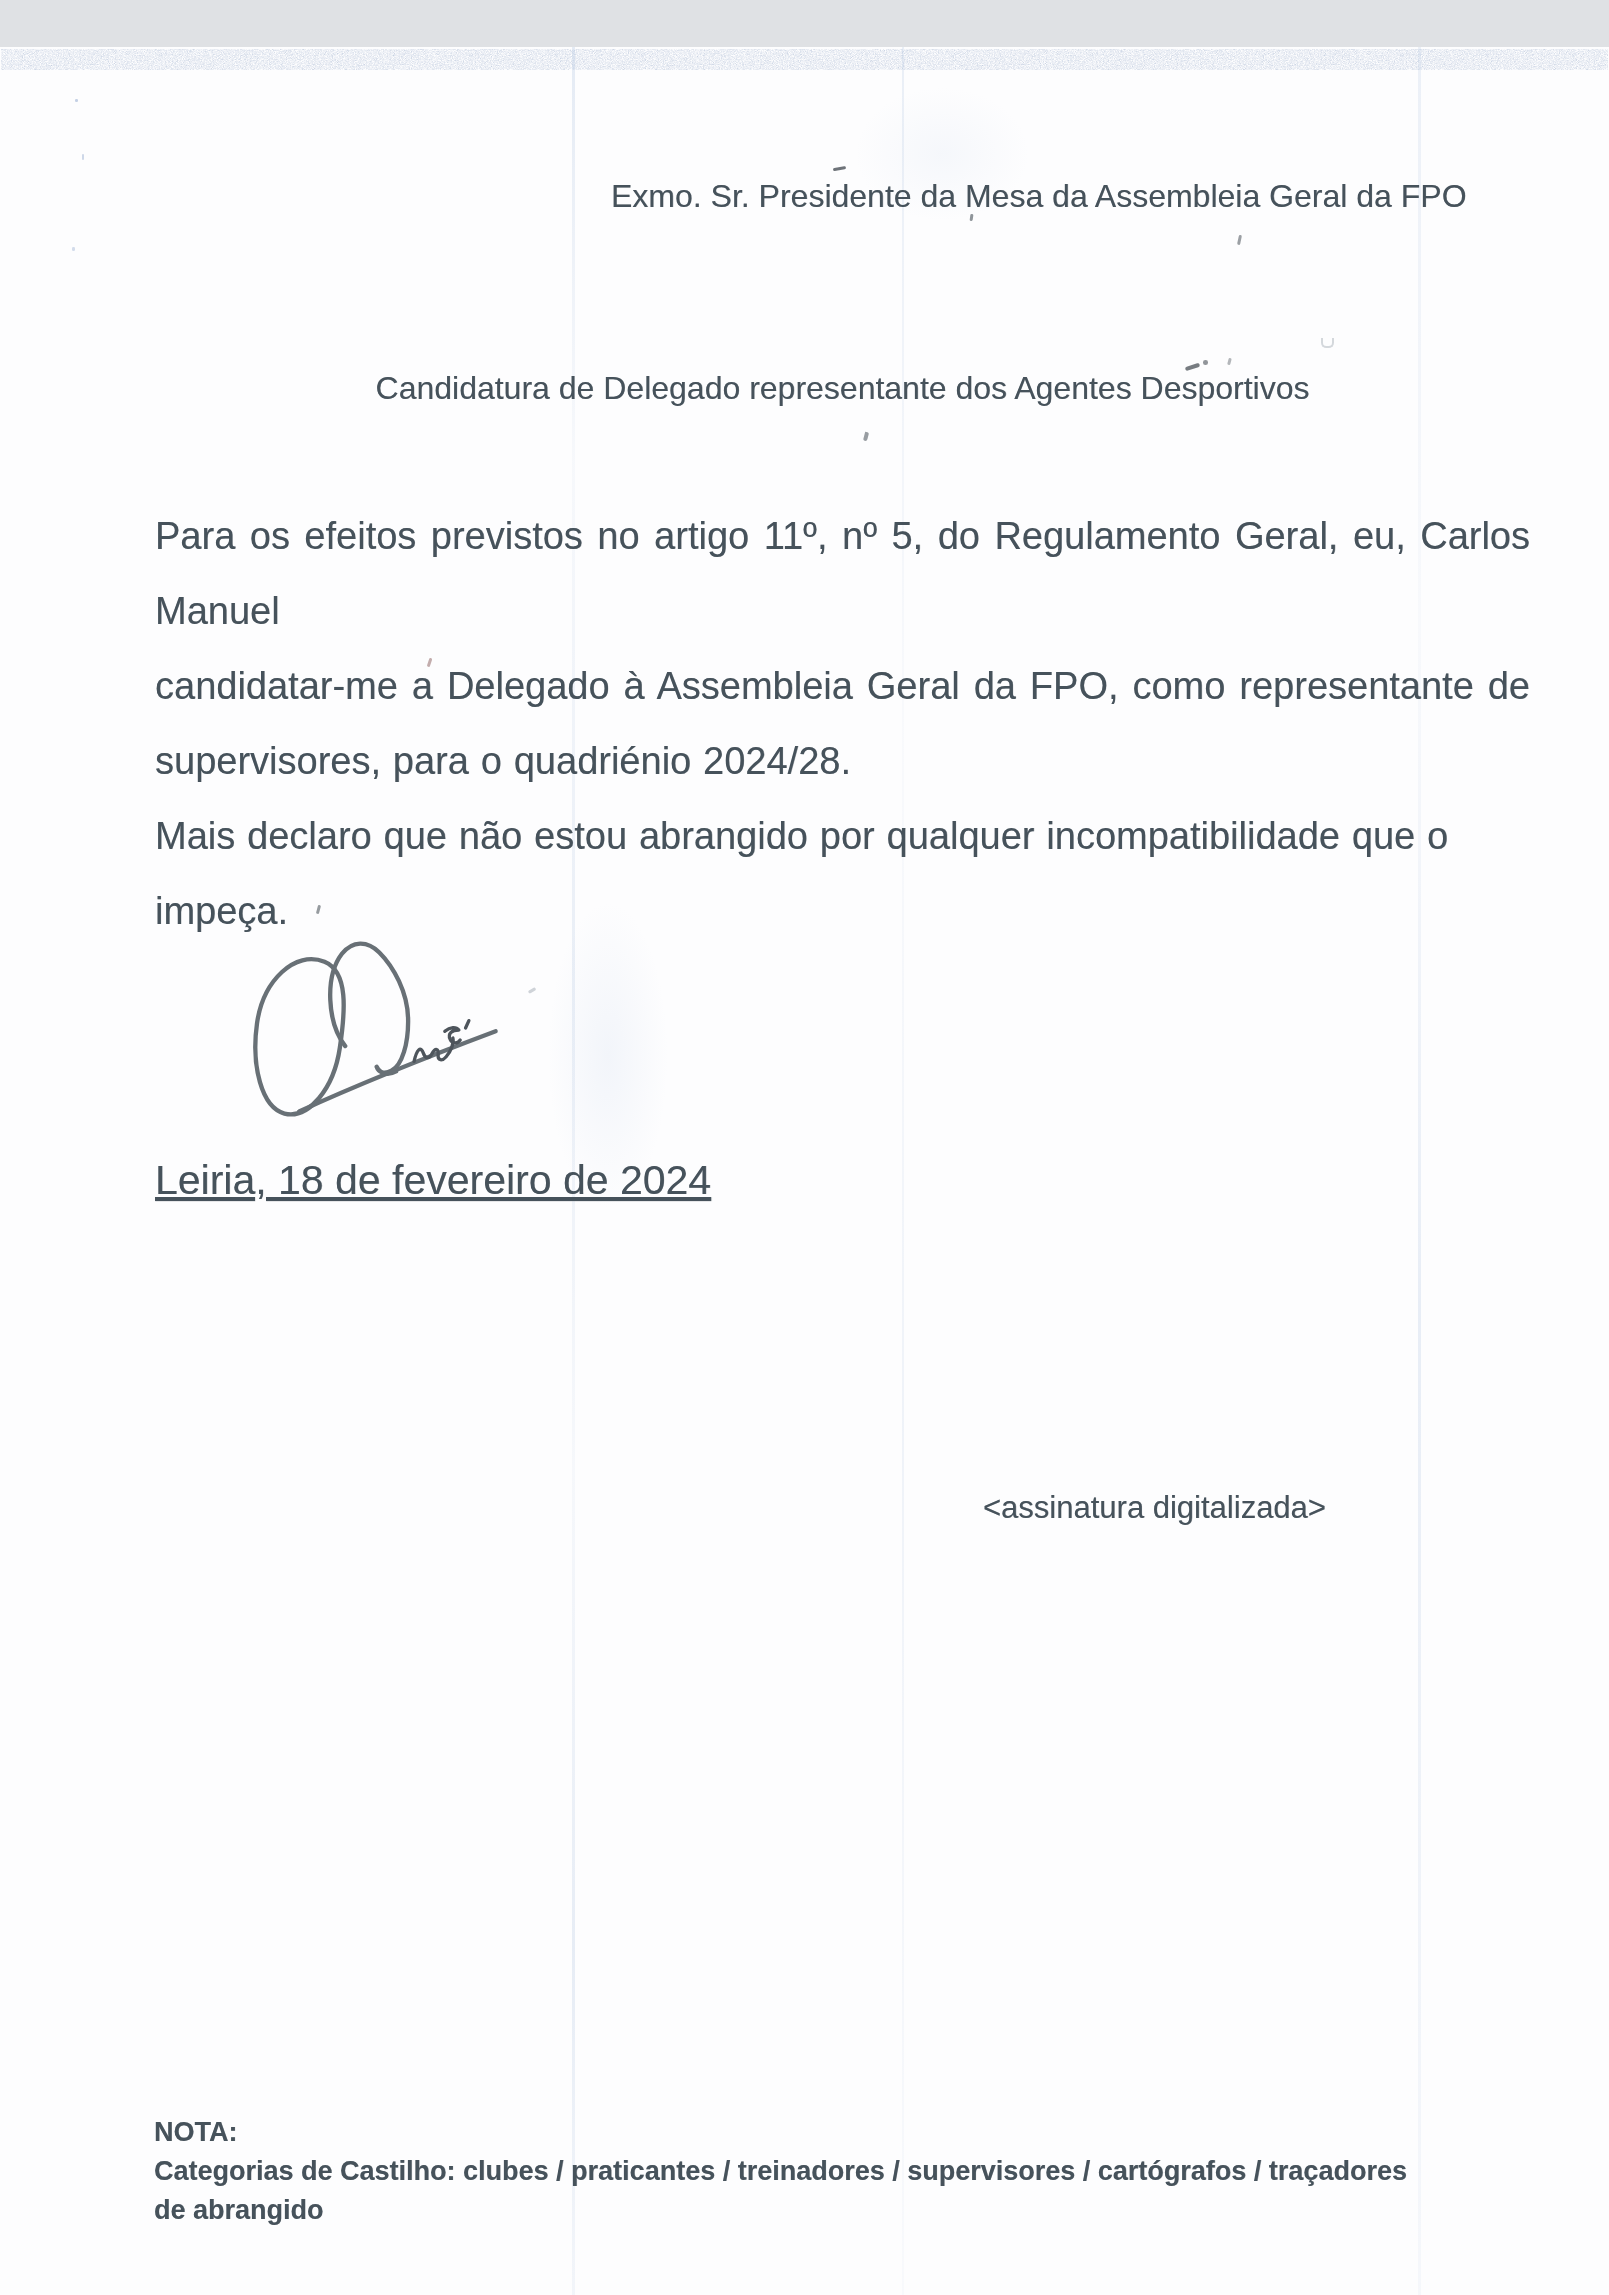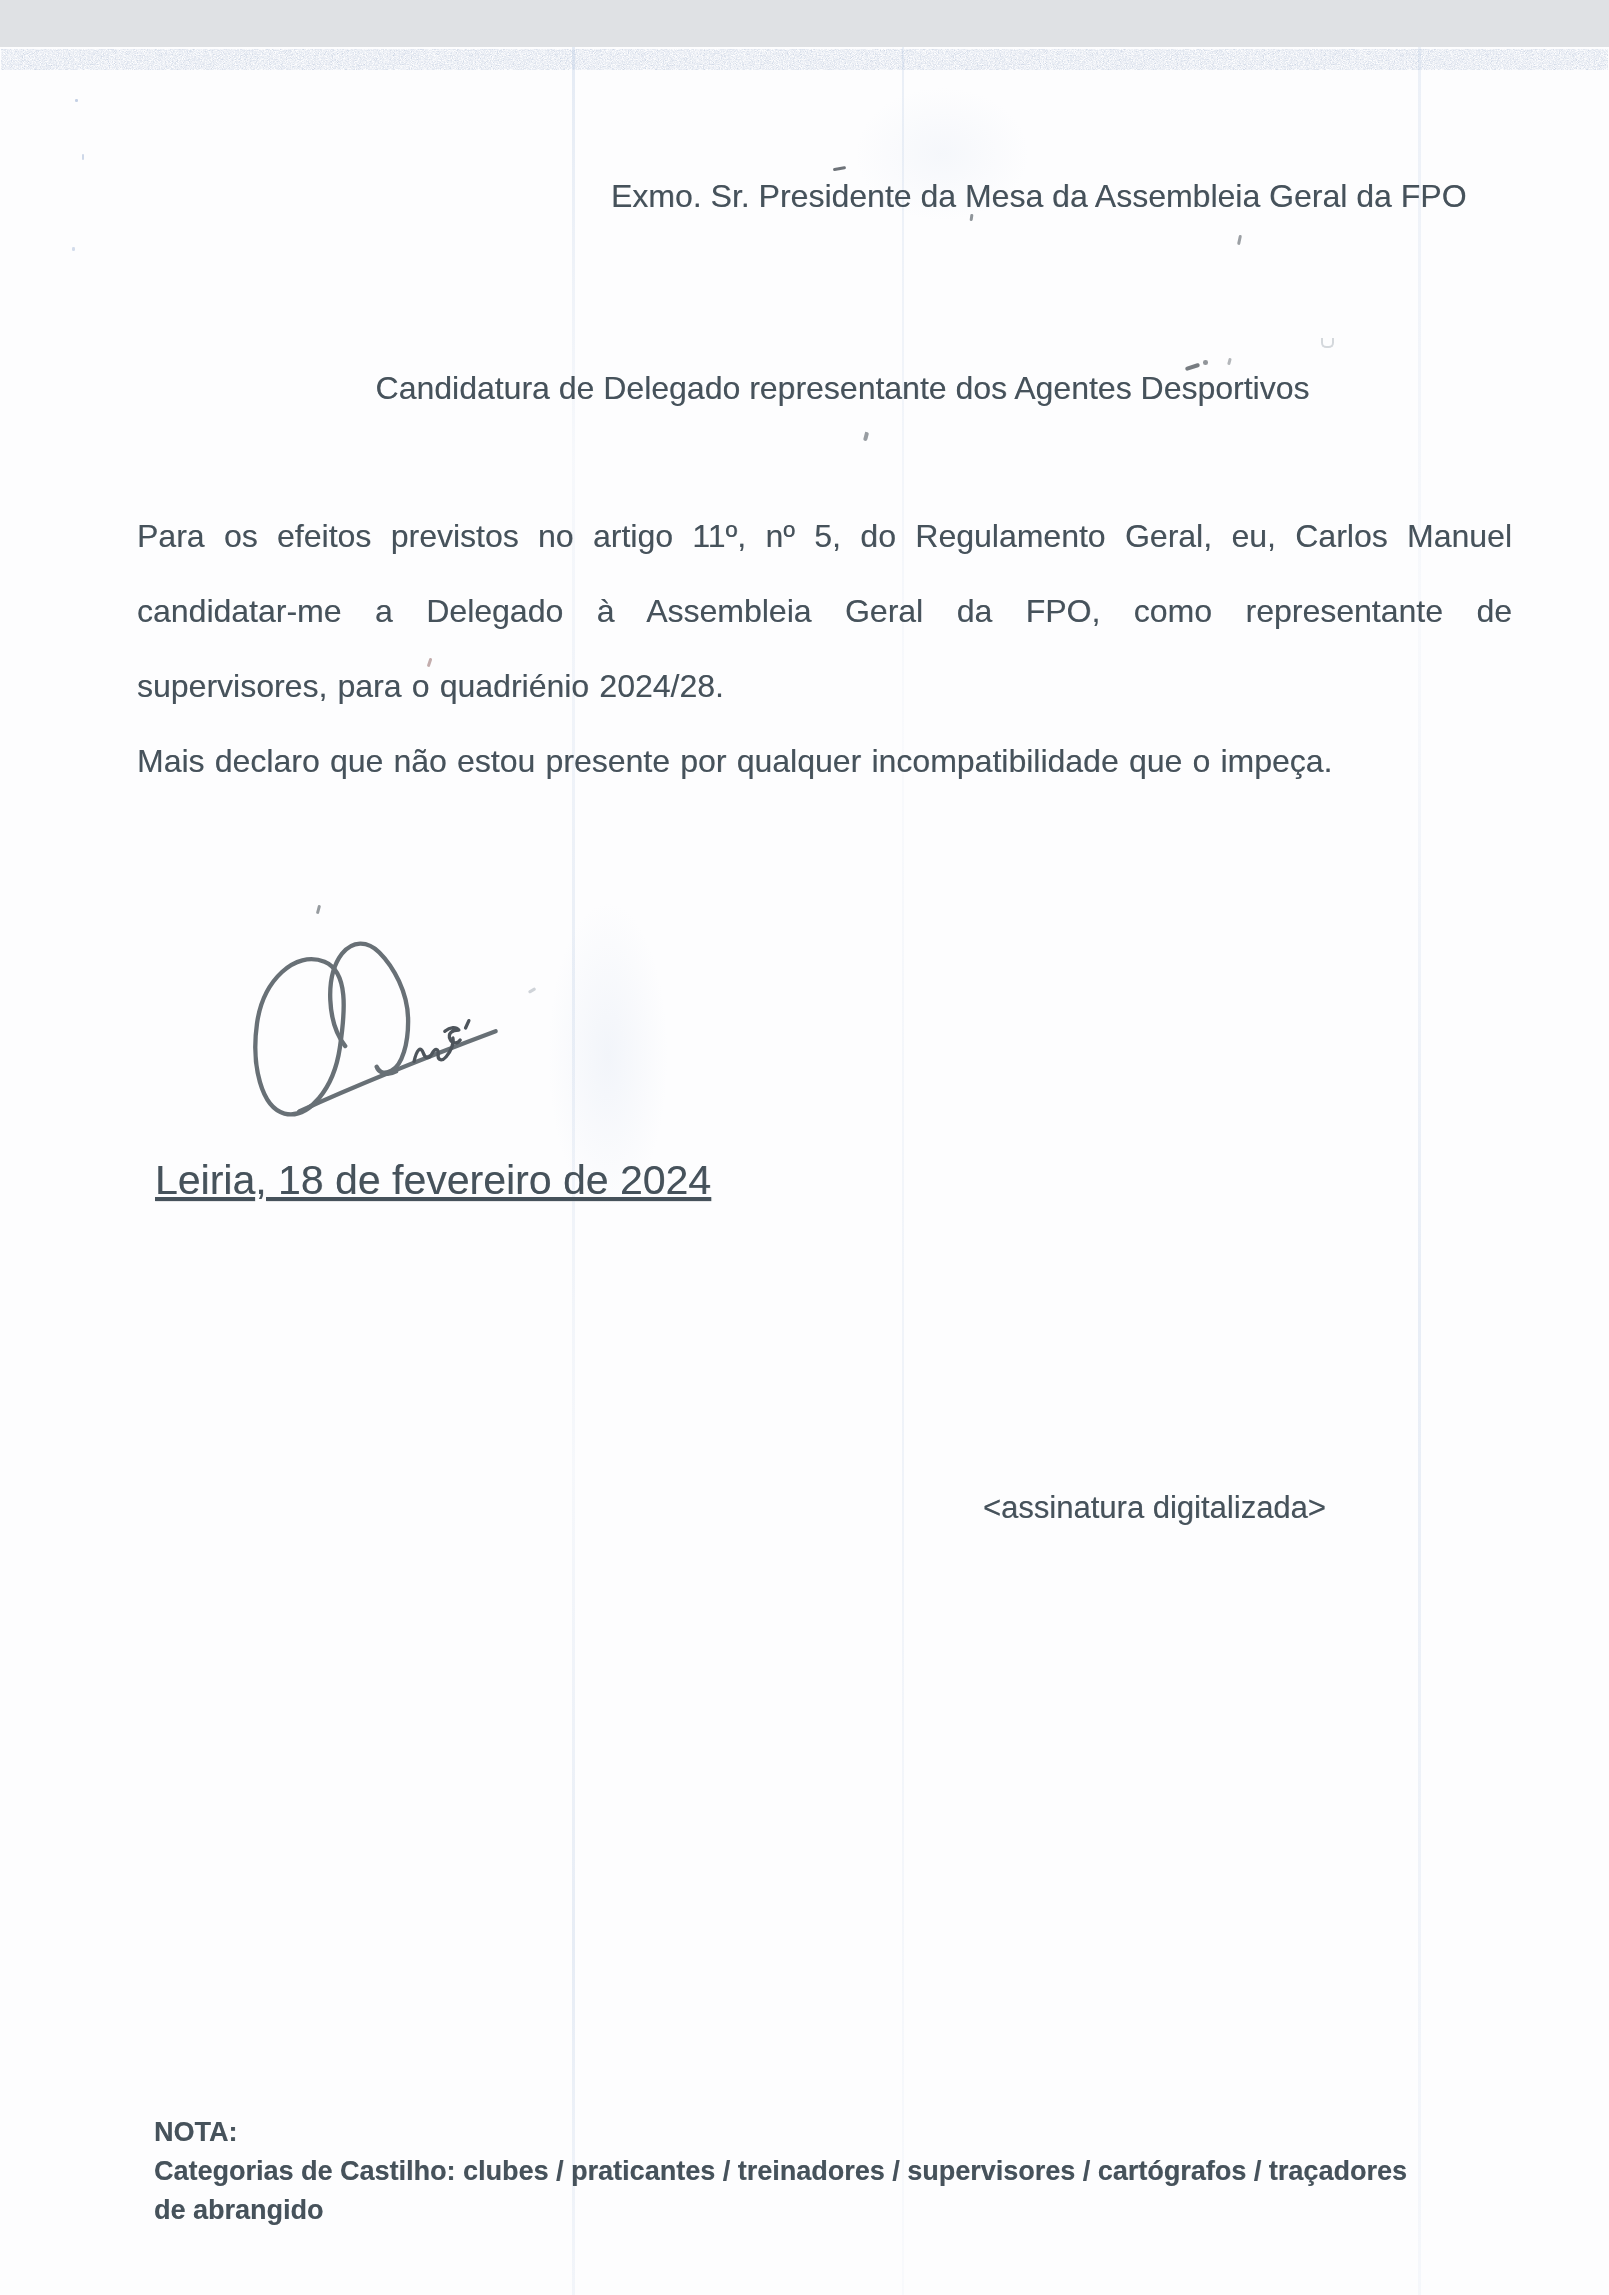--- a/index.html
+++ b/index.html
@@ -8,21 +8,21 @@
     background:#fdfdfe; overflow:hidden;
     font-family:"Liberation Sans", sans-serif;
     color:#46525b;
     margin-top:47px;
   }
   .txt {
     text-shadow: 0.3px 0.3px 0.6px rgba(70,82,91,0.45);
   }
   .scan-header   { position:absolute; left:611px;  top:131px;  font-size:32px; white-space:nowrap; }
   .scan-title    { position:absolute; left:155px;  top:323px;  width:1375px; text-align:center; font-size:32px; }
-  .body-block    { position:absolute; left:137px;  top:452px;  width:1375px; font-size:32px; line-height:75px; word-spacing:1.3px; }
+  .body-block    { position:absolute; left:155px;  top:452px;  width:1375px; font-size:38px; line-height:75px; word-spacing:1.3px; }
   .body-block .line      { width:100%; }
   .body-block .line.just { text-align:justify; text-align-last:justify; }
   .date-line     { position:absolute; left:155px;  top:1110px; font-size:41px; white-space:nowrap;text-decoration:underline; }
   .sig-note      { position:absolute; left:983px; top:1443px; font-size:31px; white-space:nowrap; }
   .note-block    { position:absolute; left:154px;  top:2066px; font-size:27px; line-height:39px; width:1403px;font-weight:bold; }
   .sig-svg       { position:absolute; left:247px;  top:892px; }
   .noise-band    { position:absolute; left:0; top:0; pointer-events:none; }
   .fold  { position:absolute; top:0; height:2295px; pointer-events:none; }
   .fold1 { left:572px;  width:2.7px;
            background:linear-gradient(180deg, rgba(165,188,220,0.28) 0%, rgba(165,188,220,0.07) 18%, rgba(165,188,220,0.22) 40%, rgba(165,188,220,0.08) 62%, rgba(165,188,220,0.25) 83%, rgba(165,188,220,0.10) 100%); }
@@ -56,21 +56,21 @@
   <div class="smudge" style="left:855px; top:40px; width:174px; height:134px; background:radial-gradient(closest-side, rgba(176,196,226,0.10), rgba(176,196,226,0));"></div>
 
   <div class="scan-header txt">Exmo. Sr. Presidente da Mesa da Assembleia Geral da FPO</div>
 
   <div class="scan-title txt">Candidatura de Delegado representante dos Agentes Desportivos</div>
 
   <div class="body-block txt">
     <div class="line just">Para os efeitos previstos no artigo 11º, nº 5, do Regulamento Geral, eu, Carlos Manuel</div>
     <div class="line just">candidatar-me a Delegado à Assembleia Geral da FPO, como representante de</div>
     <div class="line">supervisores, para o quadriénio 2024/28.</div>
-    <div class="line">Mais declaro que não estou presente por qualquer incompatibilidade que o impeça.</div>
+    <div class="line">Mais declaro que não estou abrangido por qualquer incompatibilidade que o impeça.</div>
   </div>
 
   <svg class="sig-svg" width="264" height="184" viewBox="0 0 395 275">
     <g fill="none" stroke="#687076" stroke-width="6.5" stroke-linecap="round" stroke-linejoin="round">
 
       <path d="M 116,34 C 72,16 24,62 15,126 C 6,190 22,252 56,261 C 92,270 130,224 139,162 C 147,108 152,49 116,34"></path>
 
       <path d="M 147,160 C 120,126 116,56 142,22 C 158,2 180,2 198,20 C 220,42 240,80 241,118 C 242,156 232,189 216,197 C 206,202 197,200 194,191 C 200,203 212,204 223,198"></path>
 
       <path d="M 78,258 C 150,225 260,180 372,138"></path>

